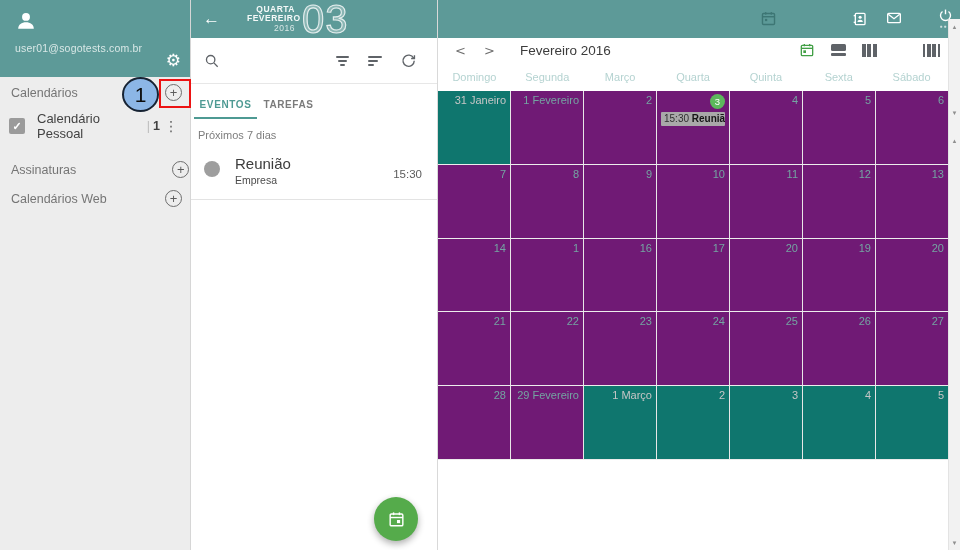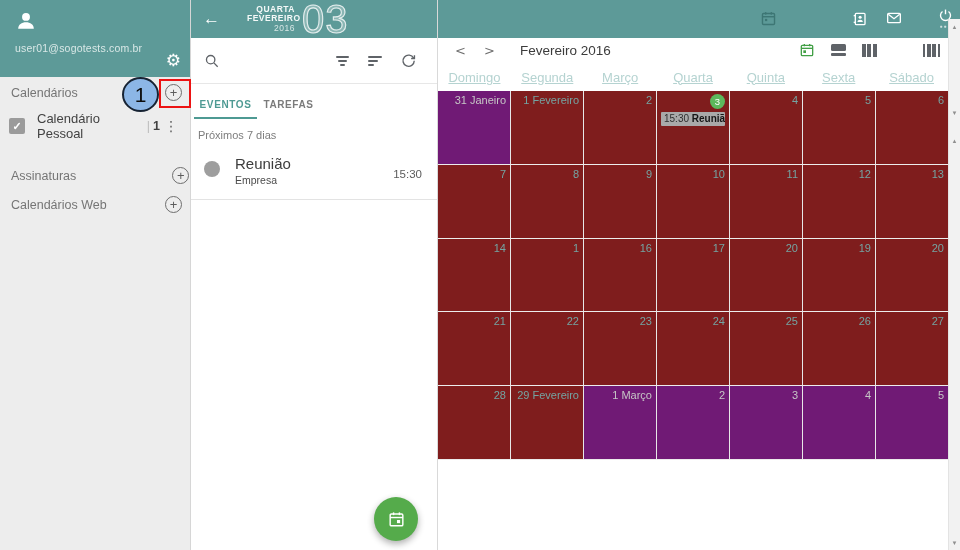--- a/index.html
+++ b/index.html
@@ -11,21 +11,21 @@
   
   .sidebar { width:191px; background:#ededed; position:relative; border-right:1px solid #d6d6d6; }
   .user-block { height:77px; background:#5d9a98; padding:9px 10px 6px 15px; position:relative; }
   .avatar { display:block; }
   .user-email { color:#d9e8e7; font-size:10.5px; margin-top:9px; letter-spacing:.2px; }
   .gear-btn { position:absolute; right:9px; bottom:8px; color:#fff; font-size:17px; line-height:17px; cursor:pointer; }
 
   .side-row { display:flex; align-items:center; padding:0 8px 0 11px; color:#757575; font-size:12.5px; position:relative; }
   .row-calendars { height:31px;text-align:center; }
   .row-calitem  { height:35px; color:#424242; padding-left:9px; }
-  .row-subs     { height:29px; margin-top:18px;gap:48px; }
+  .row-subs     { height:29px; margin-top:12px;gap:48px; }
   .row-web      { height:29px; }
   .grow { flex:1; }
 
   .plus-circle { width:17px; height:17px; border:1.4px solid #6e6e6e; border-radius:50%;
     display:flex; align-items:center; justify-content:center; font-size:13px; line-height:13px;
     color:#5c5c5c; cursor:pointer; flex:0 0 auto; }
   .checkbox { width:16px; height:16px; background:#9b9b9b; border-radius:2px; color:#fff;
     font-size:11px; line-height:16px; text-align:center; font-weight:bold; cursor:pointer; flex:0 0 auto; }
   .cal-name { margin-left:12px; font-size:13px; }
   .cal-divider { color:#bdbdbd; margin:0 3px 0 4px; font-weight:normal; }
@@ -97,30 +97,30 @@
   .vbars i { display:block; width:4px; height:13px; background:#5f6368; }
   .vgrid { display:grid; grid-template-columns:repeat(3,4px); grid-template-rows:repeat(3,4px); gap:1px; }
   .vgrid i { background:#c0c0c0; display:block; }
   .vday { display:flex; flex-direction:column; gap:2px; align-items:center; }
   .vday .bar { width:15px; height:7px; background:#5f6368; border-radius:1.5px; }
   .vday .ln  { width:15px; height:3px; background:#5f6368; border-radius:1px; }
   .varray { display:flex; gap:1.5px; }
   .varray i { display:block; height:13px; background:#5f6368; }
 
   .weekday-row { height:28px; display:flex; margin-right:12px; flex:0 0 auto; }
-  .wd { flex:1; display:flex; align-items:center; justify-content:center; font-size:13px; color:#b5d3d1;text-decoration:underline; }
+  .wd { flex:1; display:flex; align-items:center; justify-content:center; font-size:11px; color:#b5d3d1; }
 
   .month-grid { height:369px; display:flex; flex-direction:column; margin-right:12px;
     border-bottom:1px solid #ececec; flex:0 0 auto; }
   .week { flex:1; display:flex; border-top:1px solid #ededed; }
   .week:first-child { border-top:none; }
   .day-cell { flex:1; border-right:1px solid #e7e7e7; padding:3px 4px 2px; font-size:11px;
-    color:#74a4a2; text-align:right; background:#7f1d1d; overflow:hidden; cursor:pointer; }
+    color:#74a4a2; text-align:right; background:#701a75; overflow:hidden; cursor:pointer; }
   .day-cell:last-child { border-right:none; }
-  .day-cell.out { background:#701a75; color:#c6c6c6; }
+  .day-cell.out { background:#0f766e; color:#c6c6c6; }
   .day-badge { display:inline-flex; width:15px; height:15px; border-radius:50%; background:#5cb85c;
     color:#fff; align-items:center; justify-content:center; font-size:9.5px; }
   .day-chip { margin-top:3px; background:#a9a9a9; font-size:10px; color:#2f2f2f; text-align:left;
     padding:1px 3px 2px; white-space:nowrap; overflow:hidden; border-radius:1px; }
   .day-chip b { color:#161616; }
 
   .scrollbar { position:absolute; right:0; top:19px; bottom:0; width:12px; background:#f2f2f2;
     border-left:1px solid #e3e3e3; cursor:pointer; }
   .sb-arrow { position:absolute; left:0; width:11px; text-align:center; color:#8f8f8f; font-size:6px; }
 

